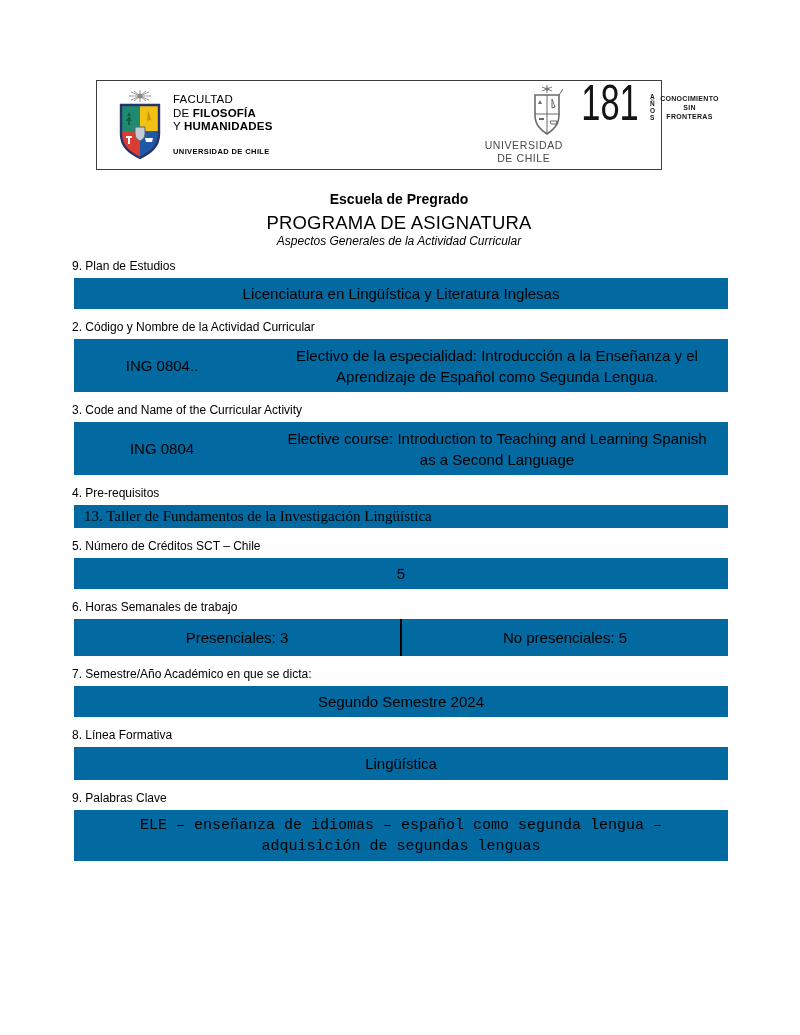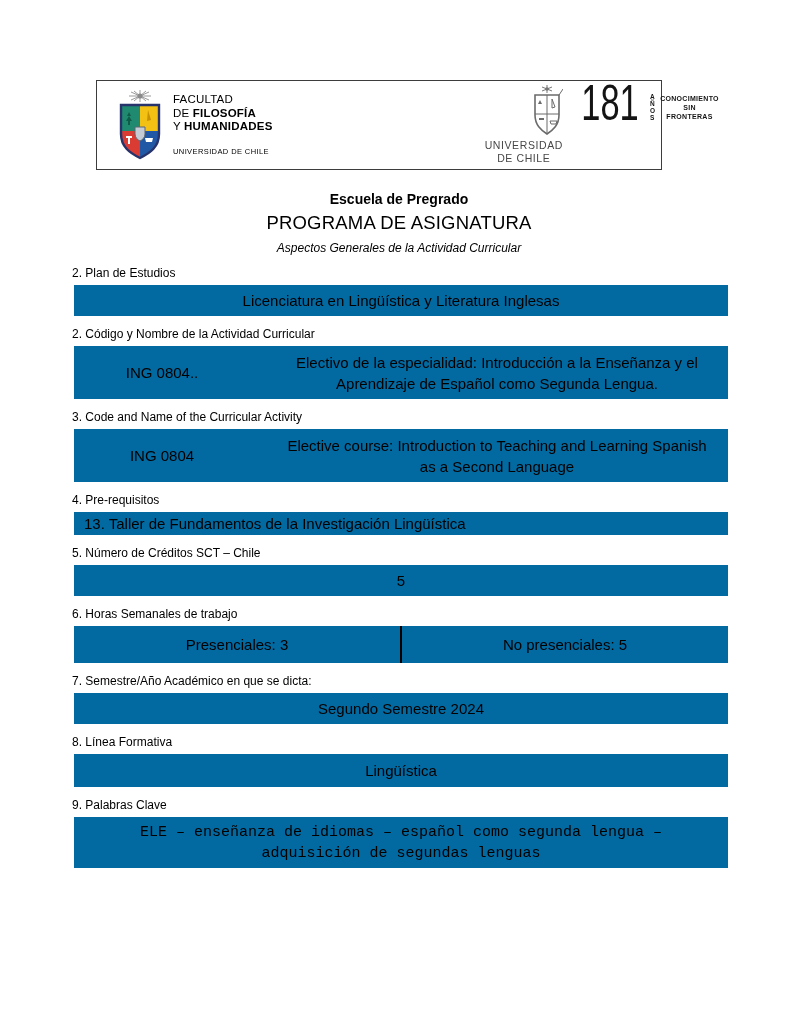--- a/index.html
+++ b/index.html
@@ -9,44 +9,44 @@
   }
   
   .header-logo-box{
     box-sizing:border-box;margin:80px 0 0 96px;width:566px;height:90px;
     border:1.5px solid #3d3d3d;display:flex;justify-content:space-between;
     align-items:center;padding:0 16px 0 20px;
   }
   .faculty-logo{display:flex;align-items:center;gap:10px;}
   .faculty-text{line-height:1.18;font-size:11.5px;letter-spacing:.2px;}
   .faculty-text .b{font-weight:bold;}
-  .faculty-text .small{font-size:7.5px;font-weight:normal;letter-spacing:.4px;margin-top:14px;}
+  .faculty-text .small{font-size:7.5px;font-weight:bold;letter-spacing:.4px;margin-top:14px;}
   .uni-logo{display:flex;align-items:flex-start;gap:12px;}
   .uni-col{display:flex;flex-direction:column;align-items:flex-end;}
   .uni-name{font-size:10.5px;color:#474747;letter-spacing:.6px;line-height:1.2;text-align:center;margin-top:2px;}
   .anniv-col{display:flex;align-items:center;width:70px;}
   .anniv-number{
     font-size:42px;line-height:44px;font-weight:400;color:#141414;
     transform:scale(.82,1.18);transform-origin:center bottom;letter-spacing:0px;
   }
   .anniv-rule{width:64px;border-top:2px solid #141414;margin-top:1px;}
   .anniv-anos{font-size:6.5px;font-weight:bold;letter-spacing:5px;margin:2px 0 2px 5px;color:#141414;}
   .anniv-slogan{font-size:7px;font-weight:bold;letter-spacing:.3px;color:#141414;line-height:1.3;text-align:center;}
   
   .school-title{margin-top:21px;text-align:center;font-size:14px;font-weight:bold;line-height:16px;}
   .program-title{margin-top:5px;text-align:center;font-size:18.5px;line-height:22px;letter-spacing:.2px;}
-  .doc-subtitle{margin-top:7px;text-align:center;font-size:12px;font-style:italic;line-height:14px;}
+  .doc-subtitle{text-align:center;font-size:12px;font-style:italic;line-height:14px;}
   
   .section-label{margin:11px 0 0 72px;font-size:12px;line-height:14px;}
   .value-box{
     box-sizing:border-box;margin:5px 0 0 74px;width:654px;background:#0369a1;
     display:flex;align-items:center;justify-content:center;
     font-size:15px;text-align:center;line-height:1.4;
   }
-  .h31{height:31px;} .h53{height:53px;gap:16px;} .h23{height:23px;}
+  .h31{height:31px;} .h53{height:53px;gap:16px;} .h23{height:23px;font-family:Liberation Serif, serif;}
   .h37{height:37px;} .h33{height:33px;} .h51{height:51px;}
   .code-cell{width:176px;flex-shrink:0;text-align:center;}
   .name-cell{flex:1;padding:0 16px;text-align:center;}
   .left-align{justify-content:flex-start;text-align:left;padding-left:10px;}
   .split-cell{flex:1;align-self:stretch;display:flex;align-items:center;justify-content:center;}
   .split-right{border-left:2px solid #000;}
   .pad-wide{padding:0 36px;font-family:Liberation Mono, monospace;}
 </style>
 </head>
 <body>
@@ -127,21 +127,21 @@
         </div>
       </div>
     </div>
 
   </div>
 
   <div class="school-title">Escuela de Pregrado</div>
   <div class="program-title">PROGRAMA DE ASIGNATURA</div>
   <div class="doc-subtitle">Aspectos Generales de la Actividad Curricular</div>
 
-  <div class="section-label">2. Plan de Estudios</div>
+  <div class="section-label">9. Plan de Estudios</div>
   <div class="value-box h31">Licenciatura en Lingüística y Literatura Inglesas</div>
 
   <div class="section-label">2. Código y Nombre de la Actividad Curricular</div>
   <div class="value-box h53">
     <div class="code-cell">ING 0804..</div>
     <div class="name-cell">Electivo de la especialidad: Introducción a la Enseñanza y el Aprendizaje de Español como Segunda Lengua.</div>
   </div>
 
   <div class="section-label">3. Code and Name of the Curricular Activity</div>
   <div class="value-box h53">

